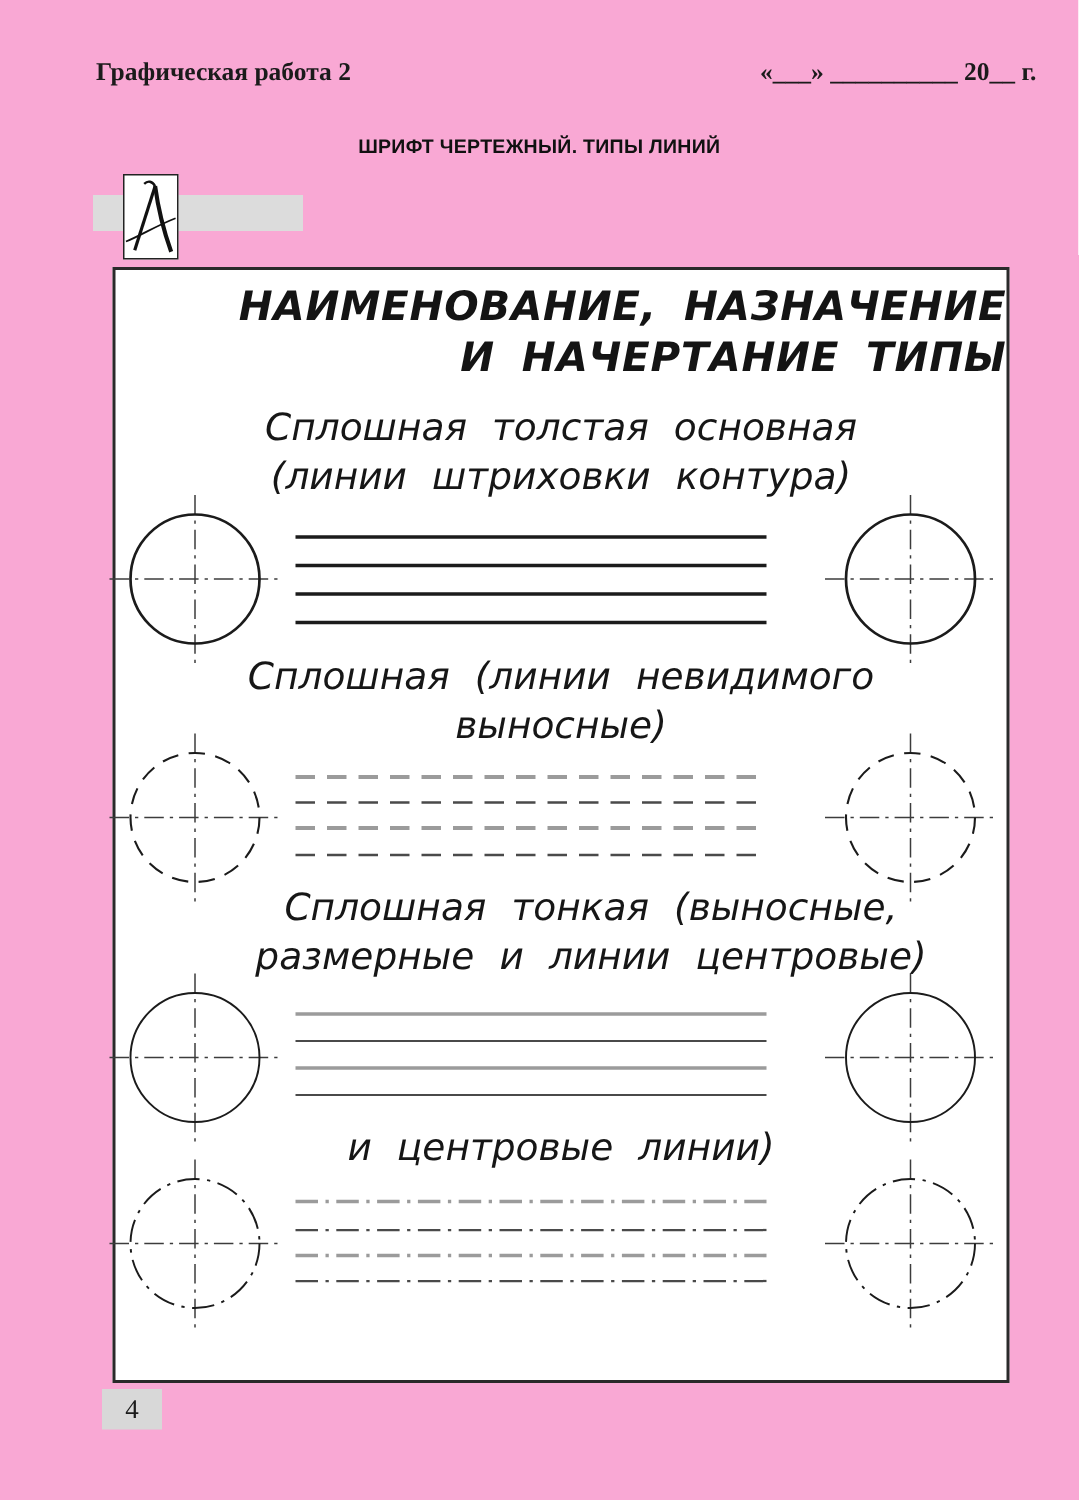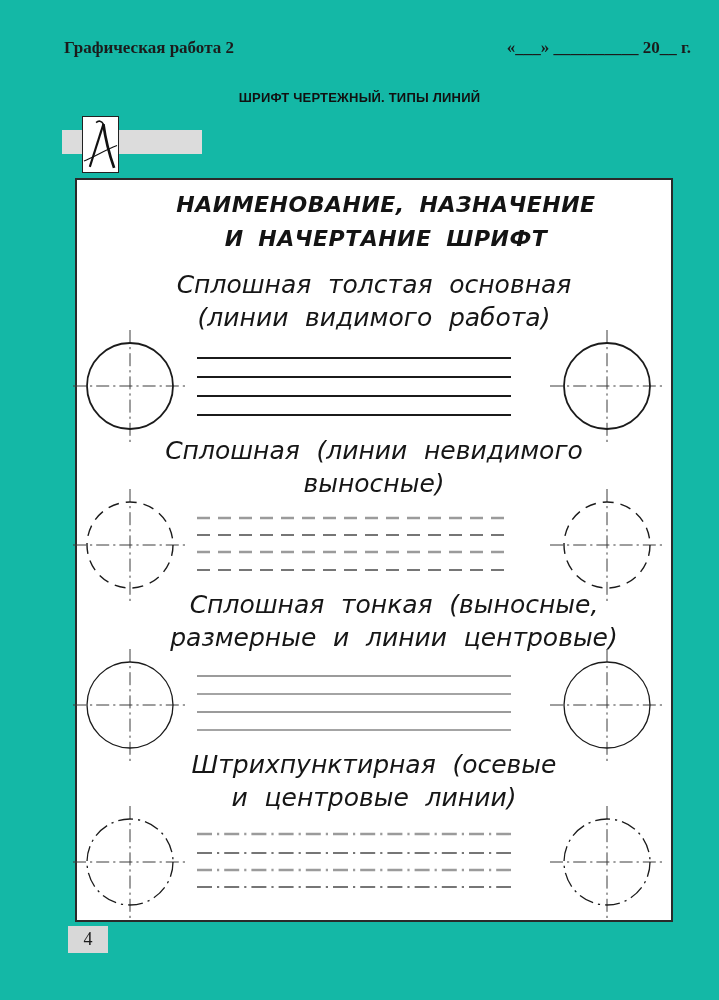--- a/index.html
+++ b/index.html
@@ -1,18 +1,18 @@
 <!DOCTYPE html>
 <html><head>
 <meta charset="utf-8">
 <style>
   * { margin:0; padding:0; box-sizing:border-box; }
   html,body { background:#ffffff; }
   .page {
-    position:relative; width:719px; height:1000px; background:#14b8a6;
+    position:relative; width:719px; height:1000px; background:#f9a8d4;
     font-family:"Liberation Serif", serif; color:#1b1b1b; overflow:hidden;
   }
   .header-left {
     position:absolute; left:64px; top:38px;
     font-size:17px; font-weight:bold; font-family:"Liberation Serif", serif;
   }
   .header-right {
     position:absolute; right:28px; top:38px;
     font-size:17px; font-weight:bold; font-family:"Liberation Serif", serif;
   }
@@ -33,23 +33,23 @@
   .instr-text {
     position:absolute; left:145px; top:119px; width:545px;
     font-size:16.5px; line-height:26px; text-align:justify;
     font-family:"Liberation Serif", serif; color:#222;
   }
   .frame {
     position:absolute; left:75px; top:178px; width:598px; height:744px;
     border:2px solid #2a2a2a; background:#fff;
   }
   .frame-title {
-    margin-top:8px; text-align:center;
+    margin-top:8px; text-align:right;
     font-family:"DejaVu Sans", sans-serif; font-style:italic; font-weight:bold;
-    font-size:22px; line-height:34px; letter-spacing:0.5px; word-spacing:0.30em;
+    font-size:27px; line-height:34px; letter-spacing:0.5px; word-spacing:0.30em;
     color:#141414;
     padding-left:24px;
   }
   .section-label {
     text-align:center; font-family:"DejaVu Sans", sans-serif; font-style:italic;
     font-size:25px; line-height:33px; word-spacing:0.35em; color:#161616;
   }
   .s0 { margin-top:12px; }
   .s1 { margin-top:2px; }
   .s2 { margin-top:0px;padding-left:40px; }
@@ -78,26 +78,26 @@
       <path d="M21 7 L7 51" stroke="#111" stroke-width="2.2" fill="none"></path>
       <path d="M21 7 C23 22 27 38 32 52" stroke="#111" stroke-width="2.8" fill="none"></path>
       <path d="M21 7 C19 3.5 16 3 13.5 5.5" stroke="#111" stroke-width="1.6" fill="none"></path>
       <path d="M1 45 C11 41 22 34 35 29" stroke="#111" stroke-width="1.2" fill="none"></path>
     </svg>
   </div>
 
   <div class="frame">
     <div class="frame-title">
       <div>НАИМЕНОВАНИЕ, НАЗНАЧЕНИЕ</div>
-      <div>И НАЧЕРТАНИЕ ШРИФТ</div>
+      <div>И НАЧЕРТАНИЕ ТИПЫ</div>
     </div>
 
     <div class="section-label s0">
       <div>Сплошная толстая основная</div>
-      <div>(линии видимого работа)</div>
+      <div>(линии штриховки контура)</div>
     </div>
     <svg class="row r0" width="594" height="92" viewBox="0 0 594 92">
         <line x1="-4" y1="46" x2="110" y2="46" stroke="#3c3c3c" stroke-width="1" stroke-dasharray="13 4 2.2 4" fill="none"></line>
         <line x1="53" y1="-10" x2="53" y2="102" stroke="#3c3c3c" stroke-width="1" stroke-dasharray="13 4 2.2 4" fill="none"></line>
         <circle cx="53" cy="46" r="43" fill="none" stroke="#1b1b1b" stroke-width="1.8"></circle>
         <line x1="473" y1="46" x2="587" y2="46" stroke="#3c3c3c" stroke-width="1" stroke-dasharray="13 4 2.2 4" fill="none"></line>
         <line x1="530" y1="-10" x2="530" y2="102" stroke="#3c3c3c" stroke-width="1" stroke-dasharray="13 4 2.2 4" fill="none"></line>
         <circle cx="530" cy="46" r="43" fill="none" stroke="#1b1b1b" stroke-width="1.8"></circle>
         <line x1="120" y1="18" x2="434" y2="18" stroke="#1b1b1b" stroke-width="2.2"></line>
         <line x1="120" y1="37" x2="434" y2="37" stroke="#1b1b1b" stroke-width="2.2"></line>
@@ -133,21 +133,20 @@
         <line x1="473" y1="51" x2="587" y2="51" stroke="#3c3c3c" stroke-width="1" stroke-dasharray="13 4 2.2 4" fill="none"></line>
         <line x1="530" y1="-5" x2="530" y2="107" stroke="#3c3c3c" stroke-width="1" stroke-dasharray="13 4 2.2 4" fill="none"></line>
         <circle cx="530" cy="51" r="43" fill="none" stroke="#1b1b1b" stroke-width="1.3"></circle>
         <line x1="120" y1="22" x2="434" y2="22" stroke="#9b9b9b" stroke-width="2.2"></line>
         <line x1="120" y1="40" x2="434" y2="40" stroke="#4a4a4a" stroke-width="1.2"></line>
         <line x1="120" y1="58" x2="434" y2="58" stroke="#9b9b9b" stroke-width="2.2"></line>
         <line x1="120" y1="76" x2="434" y2="76" stroke="#4a4a4a" stroke-width="1.2"></line>
       </svg>
 
     <div class="section-label s3">
-      <div>Штрихпунктирная (осевые</div>
       <div>и центровые линии)</div>
     </div>
     <svg class="row r3" width="594" height="100" viewBox="0 0 594 100">
         <line x1="-4" y1="48" x2="110" y2="48" stroke="#3c3c3c" stroke-width="1" stroke-dasharray="13 4 2.2 4" fill="none"></line>
         <line x1="53" y1="-8" x2="53" y2="104" stroke="#3c3c3c" stroke-width="1" stroke-dasharray="13 4 2.2 4" fill="none"></line>
         <circle cx="53" cy="48" r="43" fill="none" stroke="#1b1b1b" stroke-width="1.3" stroke-dasharray="15 5 2.2 5"></circle>
         <line x1="473" y1="48" x2="587" y2="48" stroke="#3c3c3c" stroke-width="1" stroke-dasharray="13 4 2.2 4" fill="none"></line>
         <line x1="530" y1="-8" x2="530" y2="104" stroke="#3c3c3c" stroke-width="1" stroke-dasharray="13 4 2.2 4" fill="none"></line>
         <circle cx="530" cy="48" r="43" fill="none" stroke="#1b1b1b" stroke-width="1.3" stroke-dasharray="15 5 2.2 5"></circle>
         <line x1="120" y1="20" x2="434" y2="20" stroke="#9b9b9b" stroke-width="2.4" stroke-dasharray="15 5 2.2 5"></line>

